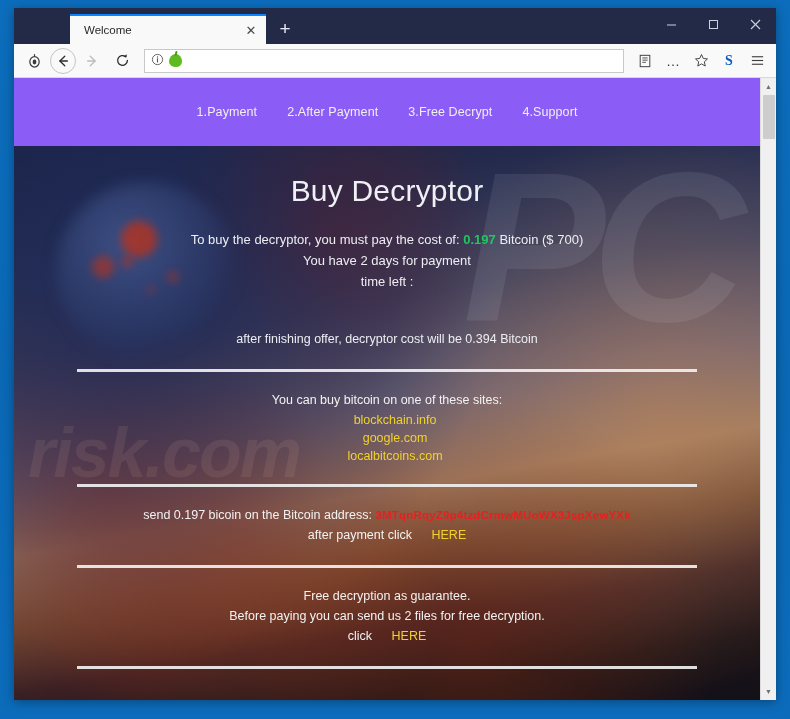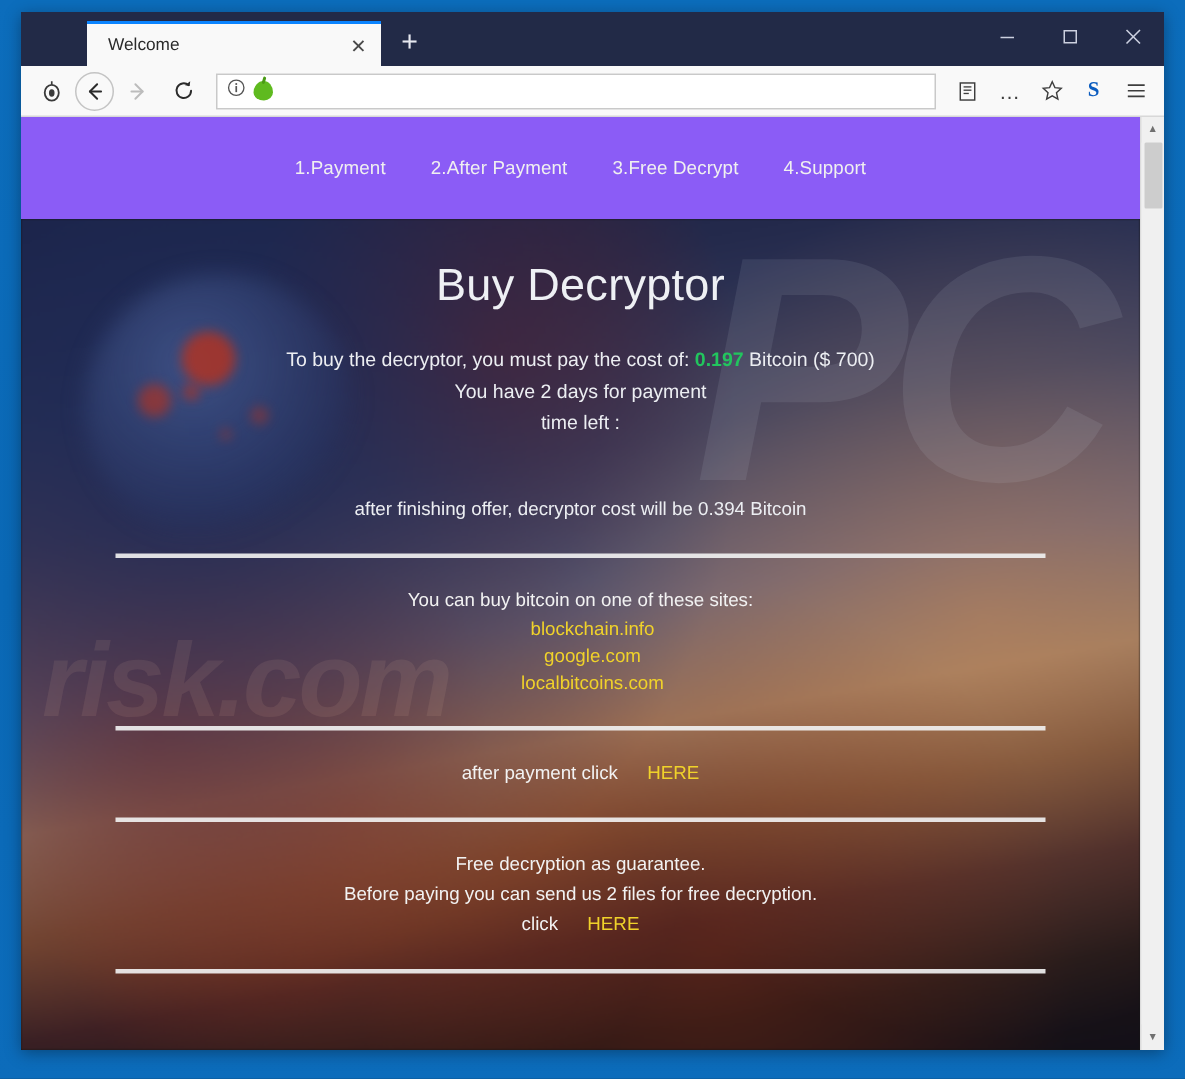--- a/index.html
+++ b/index.html
@@ -40,20 +40,21 @@
     display: flex;
     align-items: flex-end;
     position: relative;
     flex: 0 0 36px;
   }
   .tabstrip {
     display: flex;
     align-items: flex-end;
     height: 36px;
     padding-left: 44px;
+    margin-left: 12px;
   }
   .tab {
     width: 196px;
     height: 30px;
     background: #f9f9f9;
     border-top: 2px solid #0a84ff;
     display: flex;
     align-items: center;
     padding: 0 6px 0 14px;
     position: relative;
@@ -468,20 +469,24 @@
           <hr class="rule">
 
           <p class="lbl">You can buy bitcoin on one of these sites:</p>
           <p><a class="link-y" href="#">blockchain.info</a></p>
           <p><a class="link-y" href="#">google.com</a></p>
           <p><a class="link-y" href="#">localbitcoins.com</a></p>
 
           <hr class="rule">
 
           <p class="lbl">
+            <span>send 0.197 bicoin on the Bitcoin address:</span>
+            <span class="btc-addr">3MTqnRqyZ9p4tzdCrmwMUoWX3JspXewYXk</span>
+          </p>
+          <p class="lbl">
             <span>after payment click</span>
             <a class="link-y" href="#">HERE</a>
           </p>
 
           <hr class="rule">
 
           <p class="lbl">Free decryption as guarantee.</p>
           <p class="lbl">Before paying you can send us 2 files for free decryption.</p>
           <p class="lbl">
             <span>click</span>

